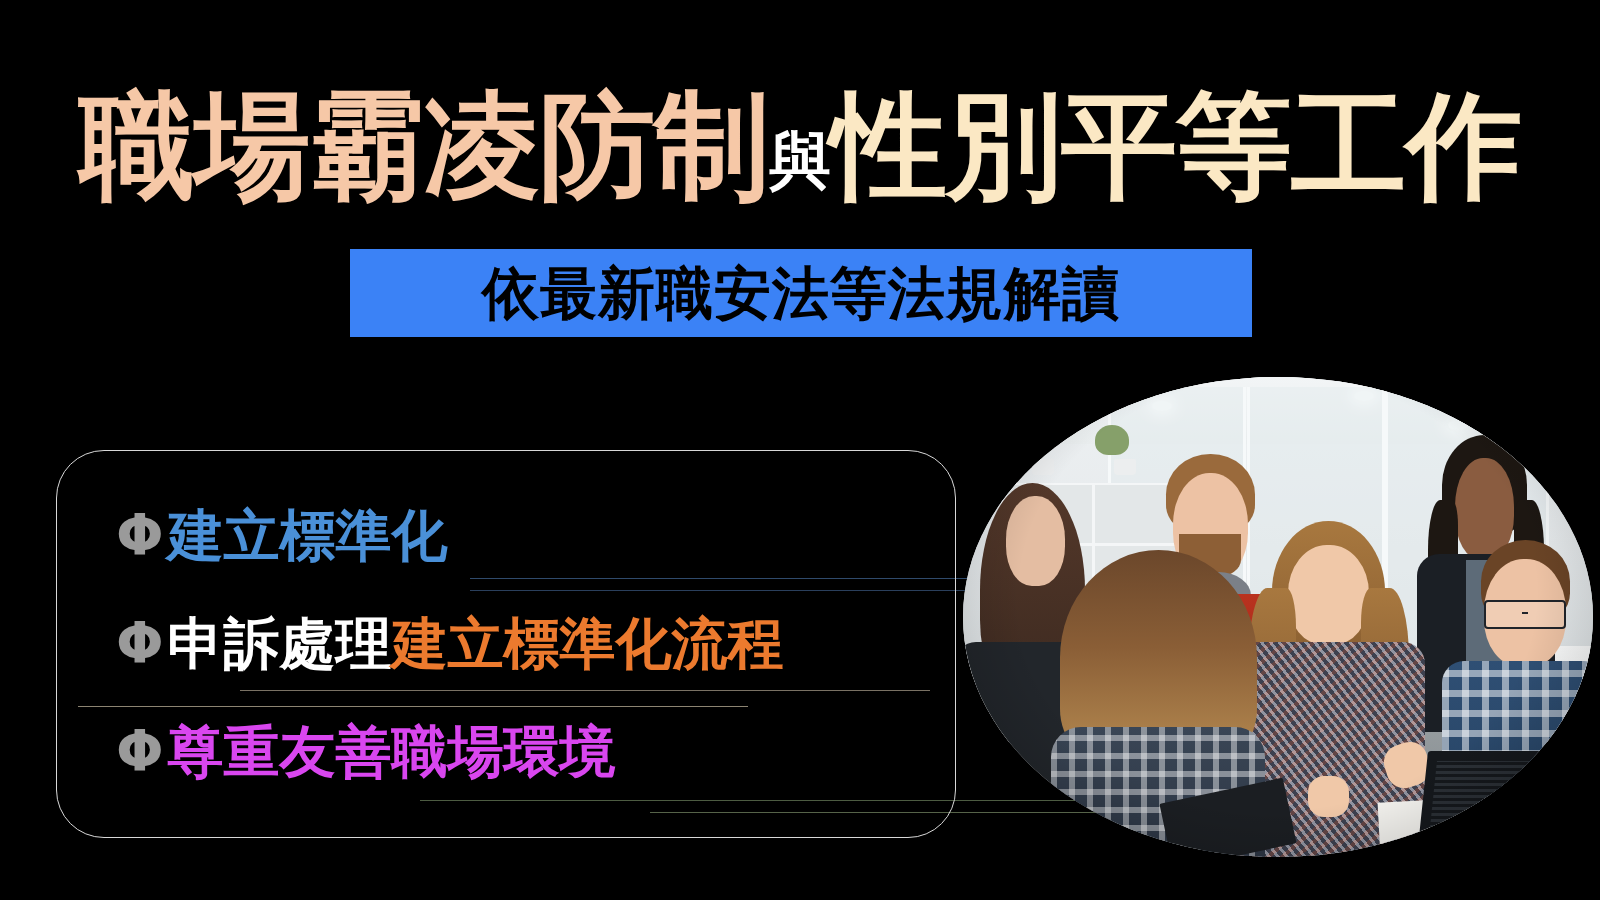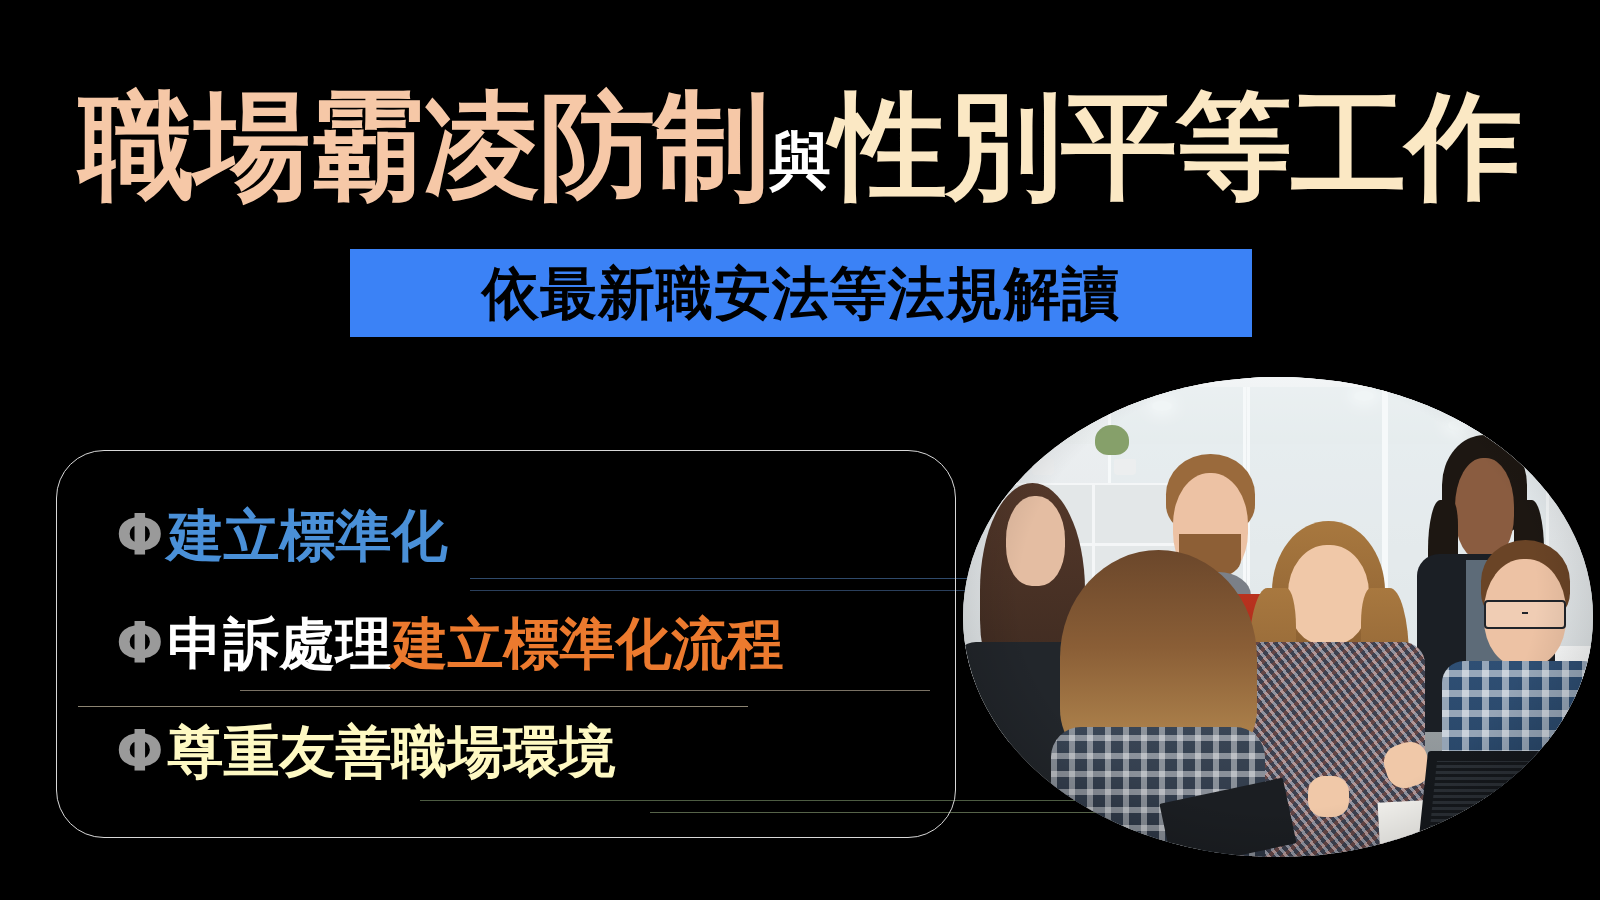--- a/index.html
+++ b/index.html
@@ -100,21 +100,21 @@
   }
   .bullet-text {
     font-size:56px;
     font-weight:bold;
     line-height:1;
     letter-spacing:0px;
   }
   .w  { color:#ffffff; }
   .bl { color:#4a90d8; }
   .or { color:#ec7a2e; }
-  .gr { color:#fef9c3; }
+  .gr { color:#d946ef; }
 
   
   .rule {
     position:absolute;
     height:1px;
   }
   .rule-1 { left:470px;  top:578px;  width:560px; background:#2f4a6b; }
   .rule-1b{ left:470px;  top:590px;  width:560px; background:#2a3f5c; }
   .rule-2 { left:240px;  top:690px;  width:690px; background:#7a7264; }
   .rule-2b{ left:78px;   top:706px;  width:670px; background:#8c8472; }

